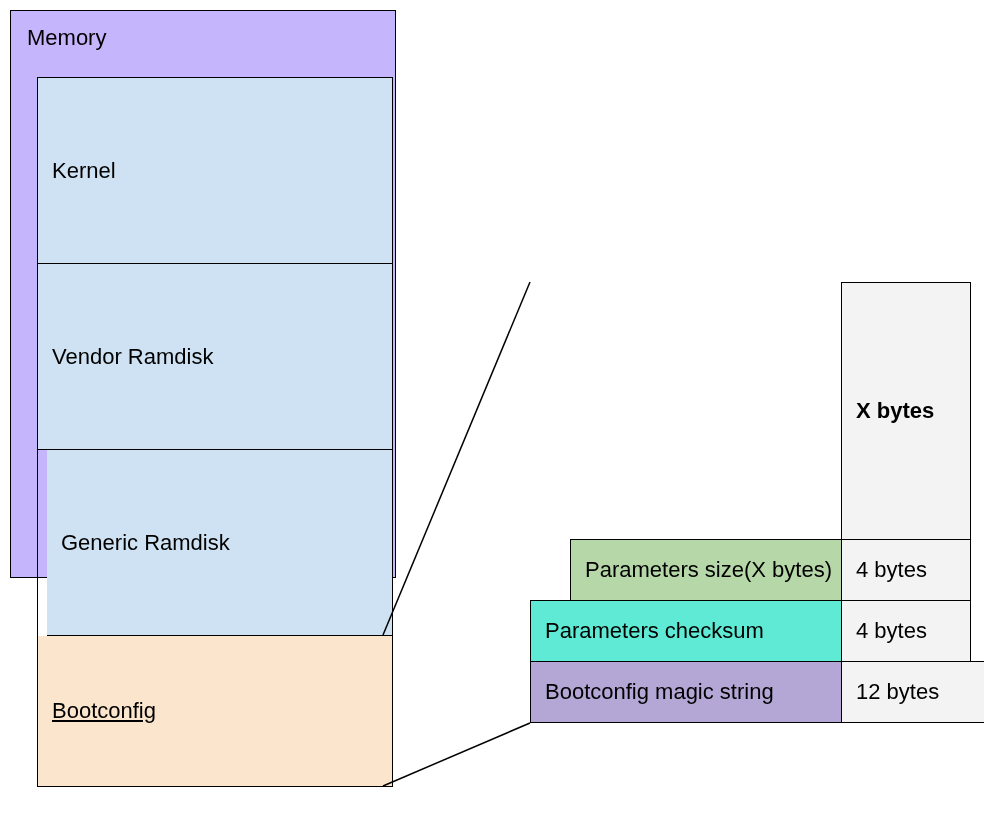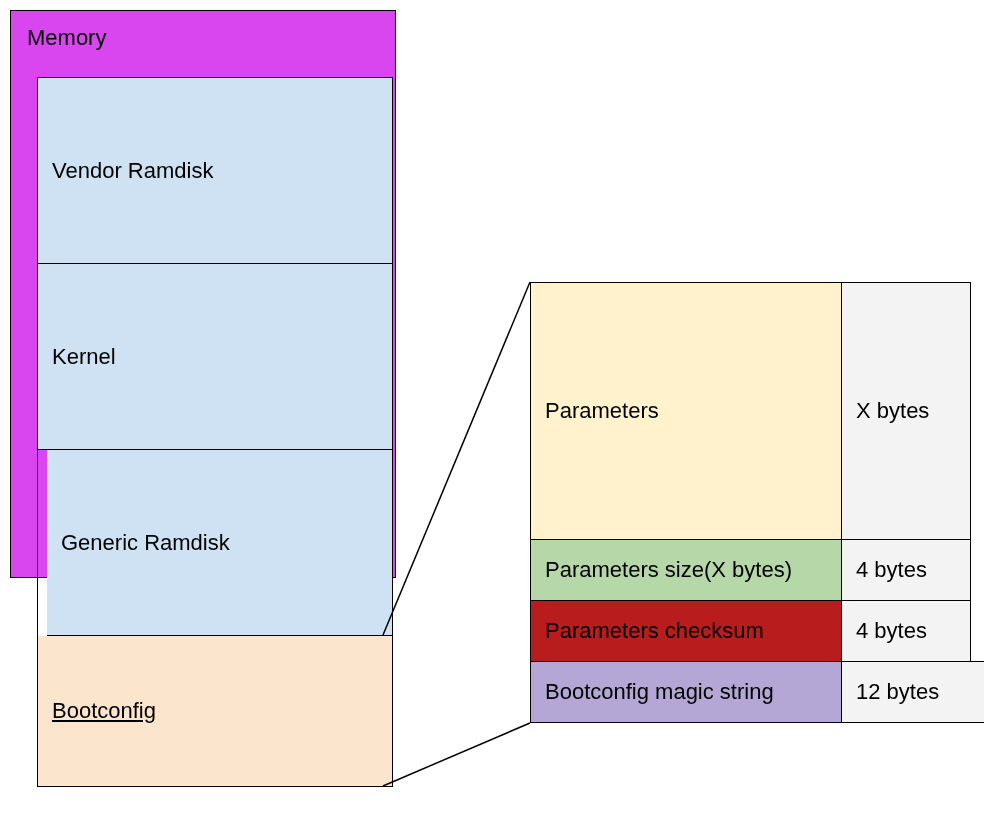--- a/index.html
+++ b/index.html
@@ -24,21 +24,21 @@
     display: flex;
     align-items: center;
     padding-left: 14px;
   }
   .memory-container {
     position: absolute;
     left: 10px;
     top: 10px;
     width: 386px;
     height: 568px;
-    background: #d946ef;
+    background: #c4b5fd;
     border: 1px solid #000000;
     box-sizing: border-box;
   }
   .memory-title {
     position: absolute;
     left: 16px;
     top: 14px;
   }
   .mem-stack {
     position: absolute;
@@ -54,60 +54,57 @@
     display: flex;
     align-items: center;
     padding-left: 14px;
   }
   .mem-cell:last-child {
     border-bottom: none;
   }
   .bg-blue { background: #cfe2f3; }
   .bg-peach { background: #fce5cd; text-decoration: underline; }
   .bg-cream { background: #fff2cc; }
-  .bg-green { background: #b6d7a8; }
-  .bg-teal { background: #b91c1c; }
+  .bg-green { background: #b6d7a8; margin-left: 40px; }
+  .bg-teal { background: #5eead4; }
   .bg-purple { background: #b4a7d6; text-align: center; }
   .bg-grey { background: #f3f3f3; }
 
   svg.connector {
     position: absolute;
     left: 0;
     top: 0;
     pointer-events: none;
   }
 </style>
 </head>
 <body>
 
 <div class="stage">
 
   <div class="memory-container">
     <div class="memory-title">Memory</div>
 
     <div class="mem-stack">
       <div class="mem-cell bg-blue" style="height:186px;">
-        <span>Vendor Ramdisk</span>
+        <span>Kernel</span>
       </div>
       <div class="mem-cell bg-blue" style="height:186px;">
-        <span>Kernel</span>
+        <span>Vendor Ramdisk</span>
       </div>
       <div class="mem-cell bg-blue" style="height:186px;margin-left:9px;">
         <span>Generic Ramdisk</span>
       </div>
       <div class="mem-cell bg-peach" style="height:150px;">
         <span>Bootconfig</span>
       </div>
     </div>
   </div>
 
-  <div class="box bg-cream" style="left:530px; top:282px; width:312px; height:258px;">
-    <span>Parameters</span>
-  </div>
-  <div class="box bg-grey" style="left:841px; top:282px; width:130px; height:258px;">
+  <div class="box bg-grey" style="left:841px; top:282px; width:130px; height:258px;font-weight:bold;">
     <span>X bytes</span>
   </div>
 
   <div class="box bg-green" style="left:530px; top:539px; width:312px; height:62px;">
     <span>Parameters size(X bytes)</span>
   </div>
   <div class="box bg-grey" style="left:841px; top:539px; width:130px; height:62px;">
     <span>4 bytes</span>
   </div>
 

